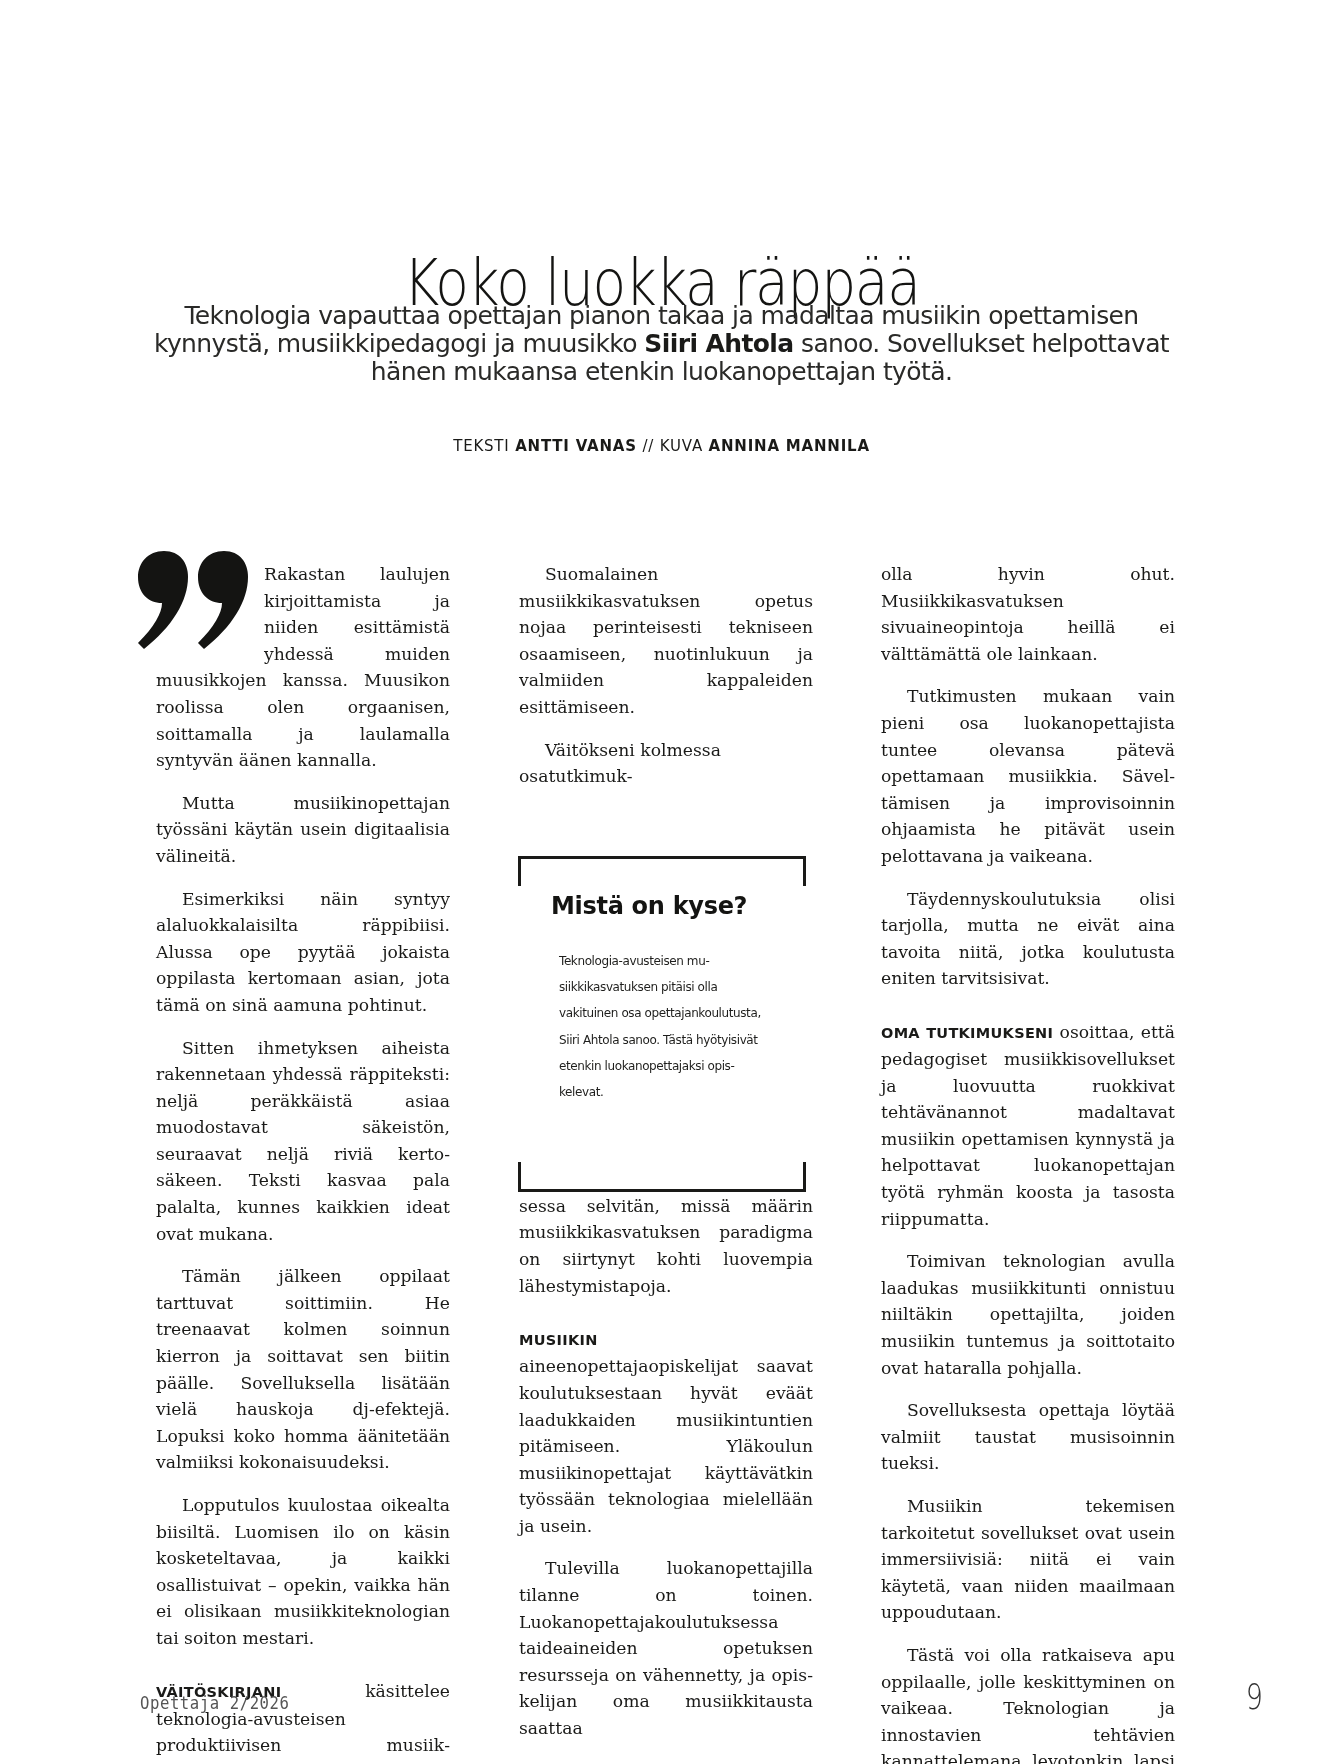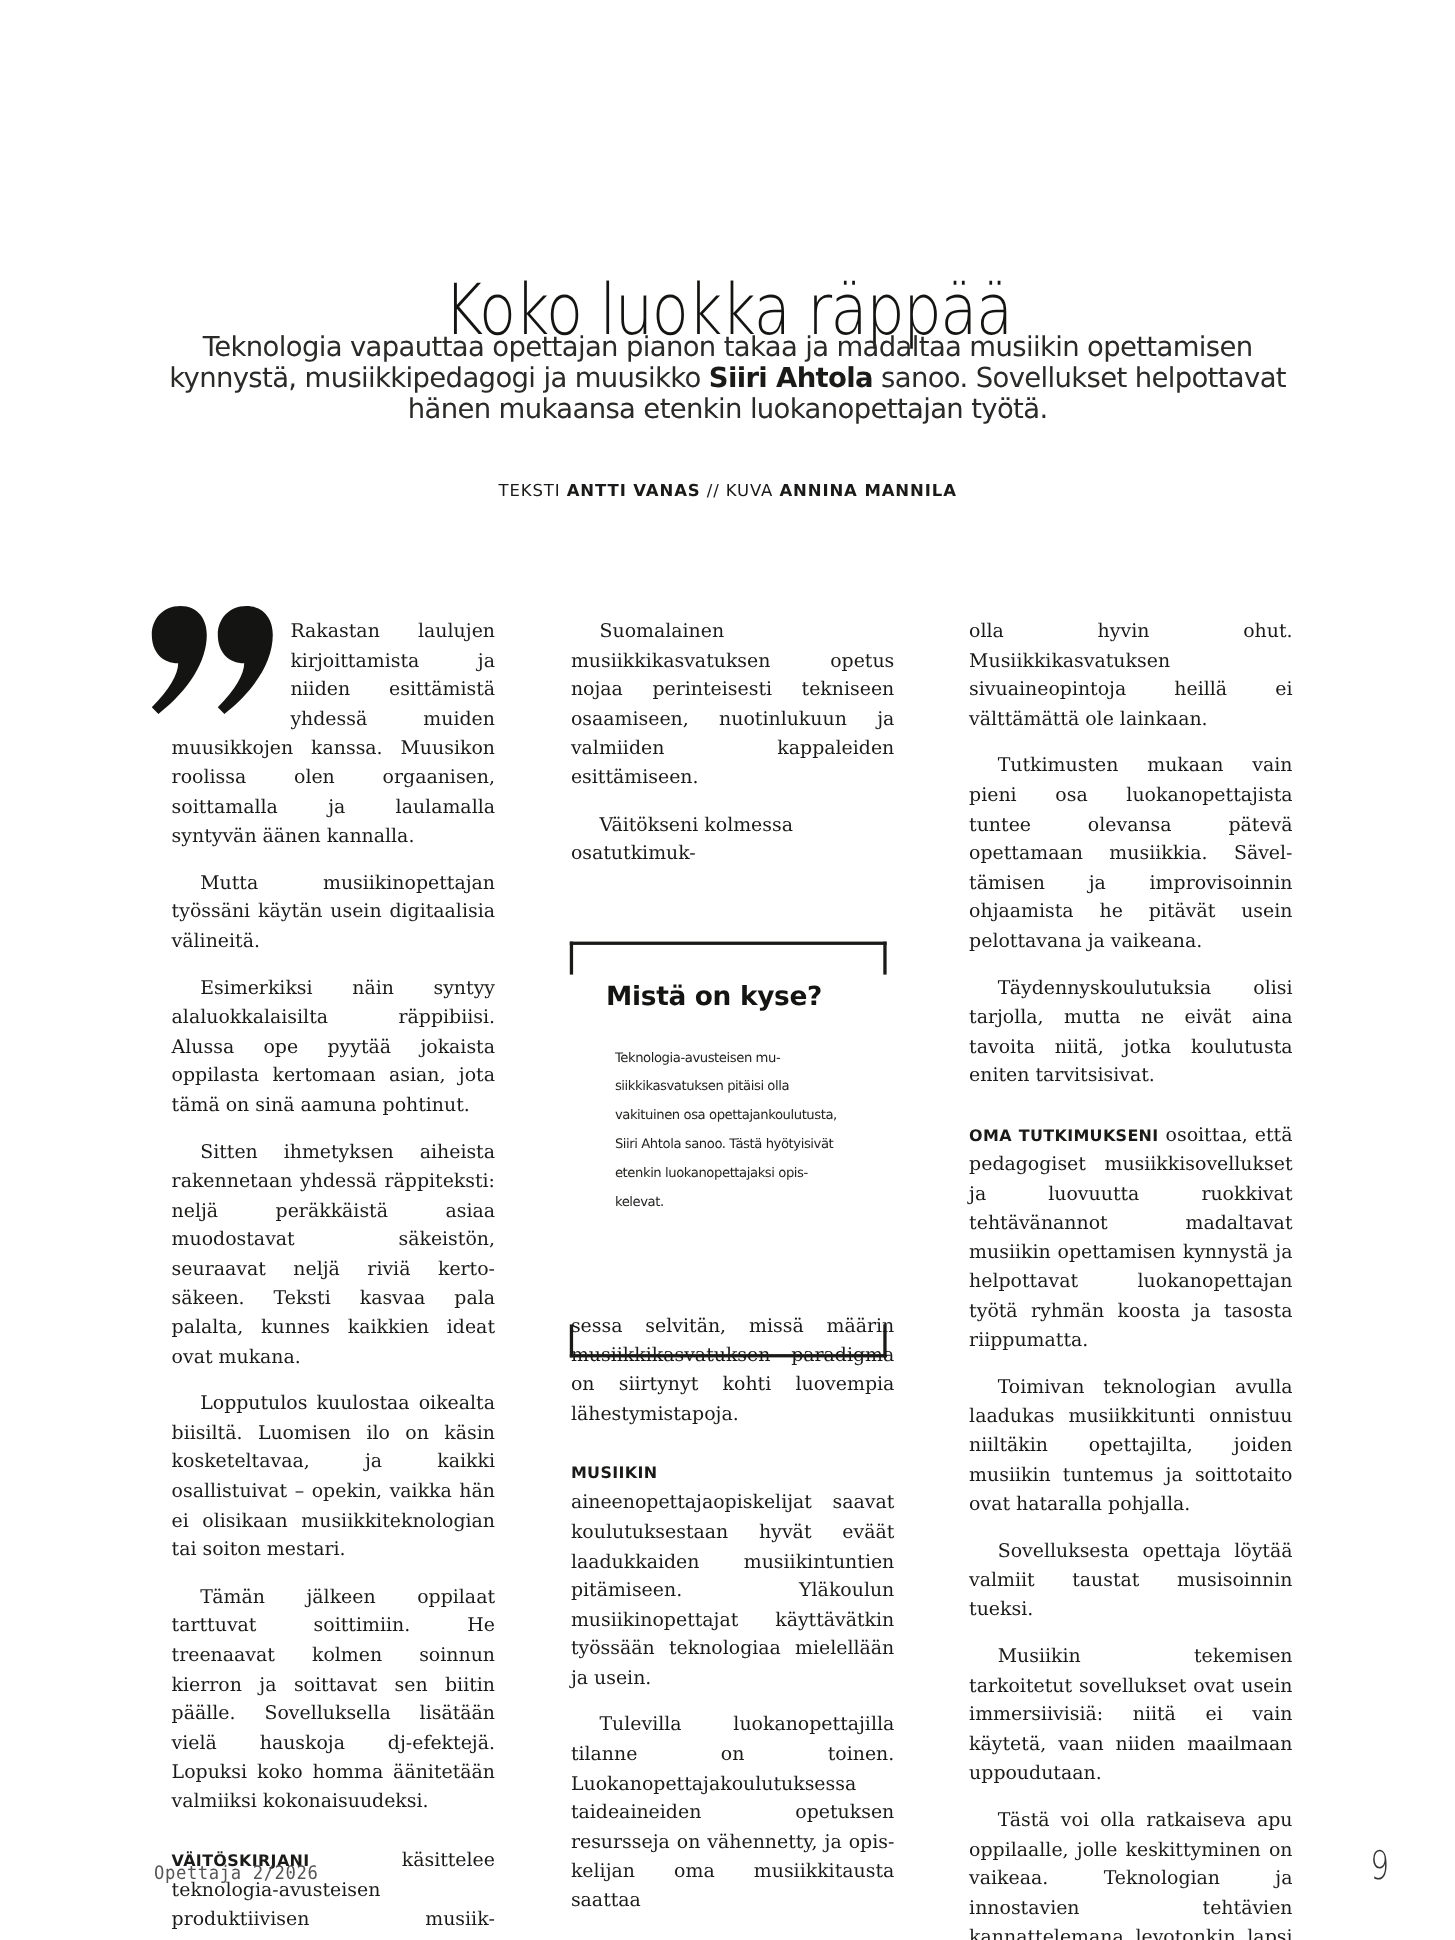--- a/index.html
+++ b/index.html
@@ -30,21 +30,21 @@
   .col p.noindent { text-indent: 0; }
   .col p.gap { margin-top: 26.6px; }
   .lead-caps { font-family: "DejaVu Sans", sans-serif; font-weight: bold; font-size: 14.5px; letter-spacing: 0.3px; }
   #col1 { left: 140px; }
   #col2 { left: 503px; }
   #col3 { left: 865px; }
   .quote-mark {
     float: left; width: 116px; height: 100px; margin: 6px 12px 0 -4px;
   }
   .box {
-    position: absolute; left: 518px; top: 856px; width: 288px; height: 378px;
+    position: absolute; left: 518px; top: 856px; width: 288px; height: 336px;
   }
   .box .edge-top { position: absolute; left: 0; top: 0; width: 288px; height: 3px; background: #1a1a18; }
   .box .edge-bottom { position: absolute; left: 0; bottom: 0; width: 288px; height: 3px; background: #1a1a18; }
   .box .tick { position: absolute; width: 3px; height: 30px; background: #1a1a18; }
   .box .tick.tl { left: 0; top: 0; }
   .box .tick.tr { right: 0; top: 0; }
   .box .tick.bl { left: 0; bottom: 0; }
   .box .tick.br { right: 0; bottom: 0; }
   .box-title {
     position: absolute; left: 33px; top: 36px;
@@ -84,22 +84,22 @@
 
 <div class="col" id="col1">
   <svg class="quote-mark" viewBox="0 0 116 100">
     <path d="M28 0 C44 0 52 12 52 26 C52 50 36 76 8 98 L2 92 C18 76 26 62 26 52 C12 52 2 42 2 26 C2 12 12 0 28 0 Z" fill="#141412"></path>
     <path d="M88 0 C104 0 112 12 112 26 C112 50 96 76 68 98 L62 92 C78 76 86 62 86 52 C72 52 62 42 62 26 C62 12 72 0 88 0 Z" fill="#141412"></path>
   </svg>
   <p class="noindent">Rakastan laulujen kir­joittamista ja niiden esittämistä yhdessä muiden muusikkojen kanssa. Muusikon roolissa olen or­gaanisen, soittamalla ja laulamalla syntyvän äänen kannalla.</p>
   <p>Mutta musiikinopettajan työssäni käytän usein digitaalisia välineitä.</p>
   <p>Esimerkiksi näin syntyy alaluokka­laisilta räppibiisi. Alussa ope pyytää jokaista oppilasta kertomaan asian, jota tämä on sinä aamuna pohtinut.</p>
   <p>Sitten ihmetyksen aiheista raken­netaan yhdessä räppiteksti: neljä peräkkäistä asiaa muodostavat säkeistön, seuraavat neljä riviä kerto­säkeen. Teksti kasvaa pala palalta, kunnes kaikkien ideat ovat mukana.</p>
+  <p>Tämän jälkeen oppilaat tarttuvat soittimiin. He treenaavat kolmen soinnun kierron ja soittavat sen biitin päälle. Sovelluksella lisätään vielä hauskoja dj-efektejä. Lopuksi koko homma äänitetään valmiiksi koko­naisuudeksi.</p>
   <p>Lopputulos kuulostaa oikealta bii­siltä. Luomisen ilo on käsin kosketel­tavaa, ja kaikki osallistuivat – opekin, vaikka hän ei olisikaan musiikkitek­nologian tai soiton mestari.</p>
-  <p>Tämän jälkeen oppilaat tarttuvat soittimiin. He treenaavat kolmen soinnun kierron ja soittavat sen biitin päälle. Sovelluksella lisätään vielä hauskoja dj-efektejä. Lopuksi koko homma äänitetään valmiiksi koko­naisuudeksi.</p>
   <p class="noindent gap"><span class="lead-caps">VÄITÖSKIRJANI</span><span> käsittelee teknologia-avusteisen produktiivisen musiik­kikasvatuksen liittämistä koulujen musiikinopetukseen ja opettajankou­lutukseen.</span></p>
 </div>
 
 <div class="col" id="col2">
   <p>Suomalainen musiikkikasvatuksen opetus nojaa perinteisesti tekniseen osaamiseen, nuotinlukuun ja valmii­den kappaleiden esittämiseen.</p>
   <p style="text-align:left;">Väitökseni kolmessa osatutkimuk-</p>
   <div style="height: 371px;"></div>
   <p class="noindent">sessa selvitän, missä määrin musiikki­kasvatuksen paradigma on siirtynyt kohti luovempia lähestymistapoja.</p>
   <p class="noindent gap"><span class="lead-caps">MUSIIKIN</span><span> aineenopettajaopiskelijat saavat koulutuksestaan hyvät eväät laadukkaiden musiikintuntien pitä­miseen. Yläkoulun musiikinopettajat käyttävätkin työssään teknologiaa mielellään ja usein.</span></p>
   <p>Tulevilla luokanopettajilla tilanne on toinen. Luokanopettajakoulu­tuksessa taideaineiden opetuksen resursseja on vähennetty, ja opis­kelijan oma musiikkitausta saattaa</p>

